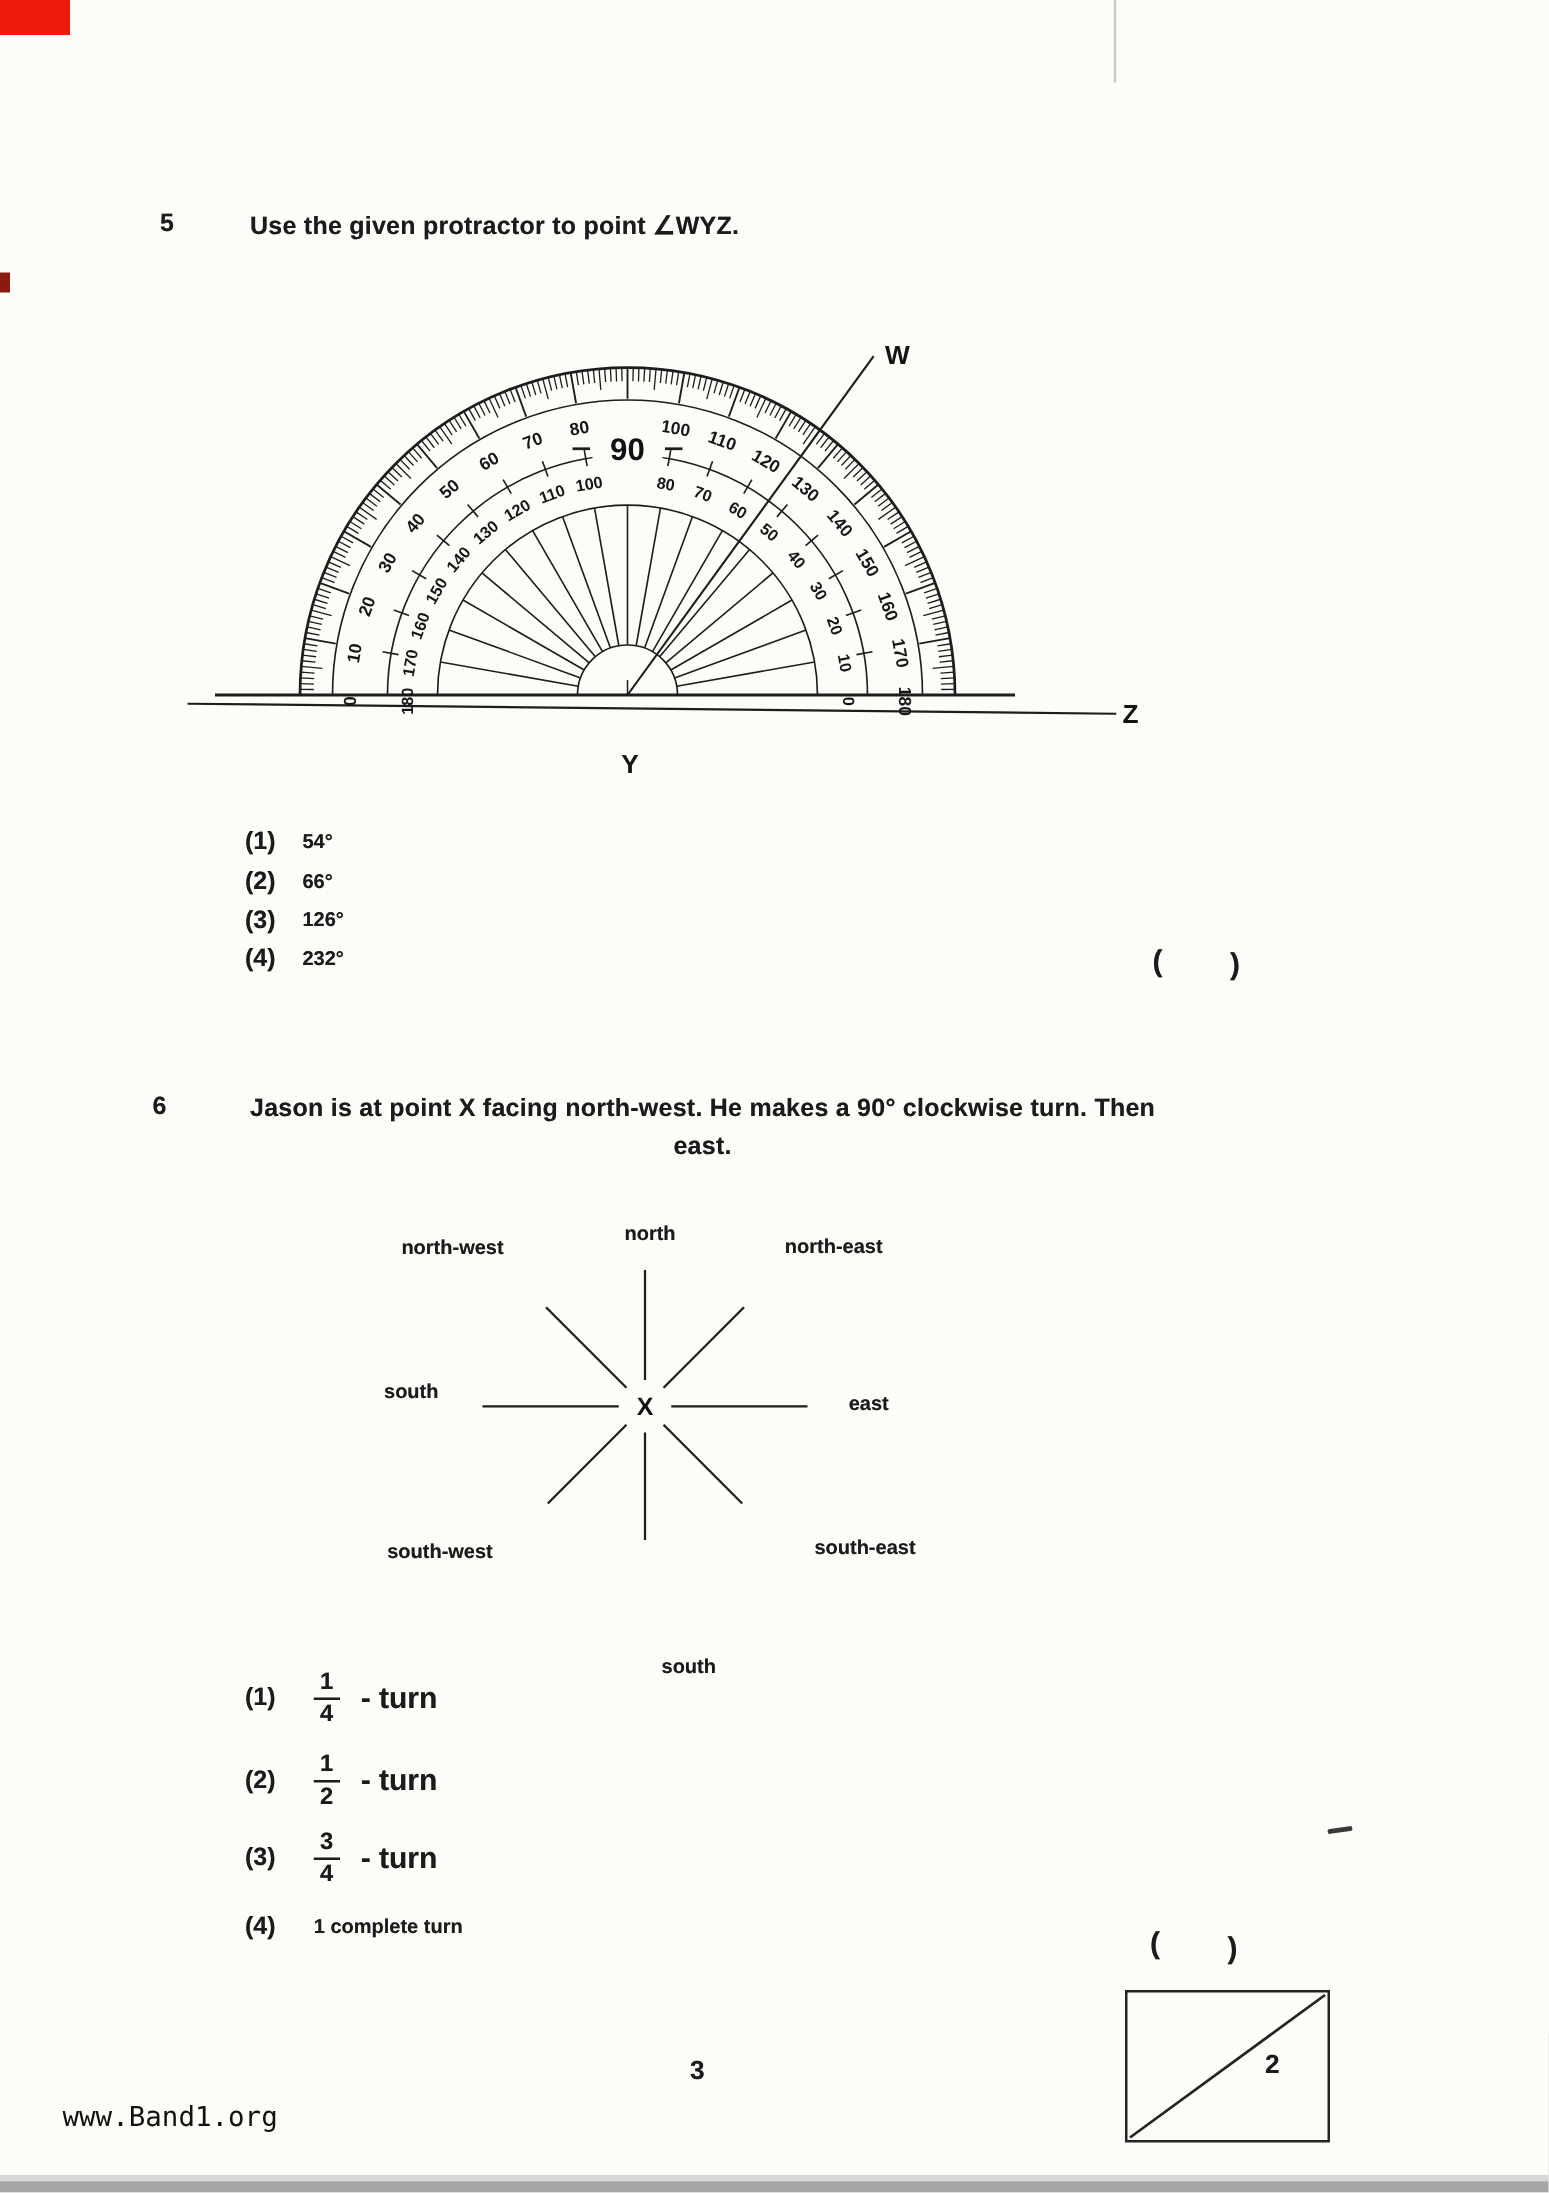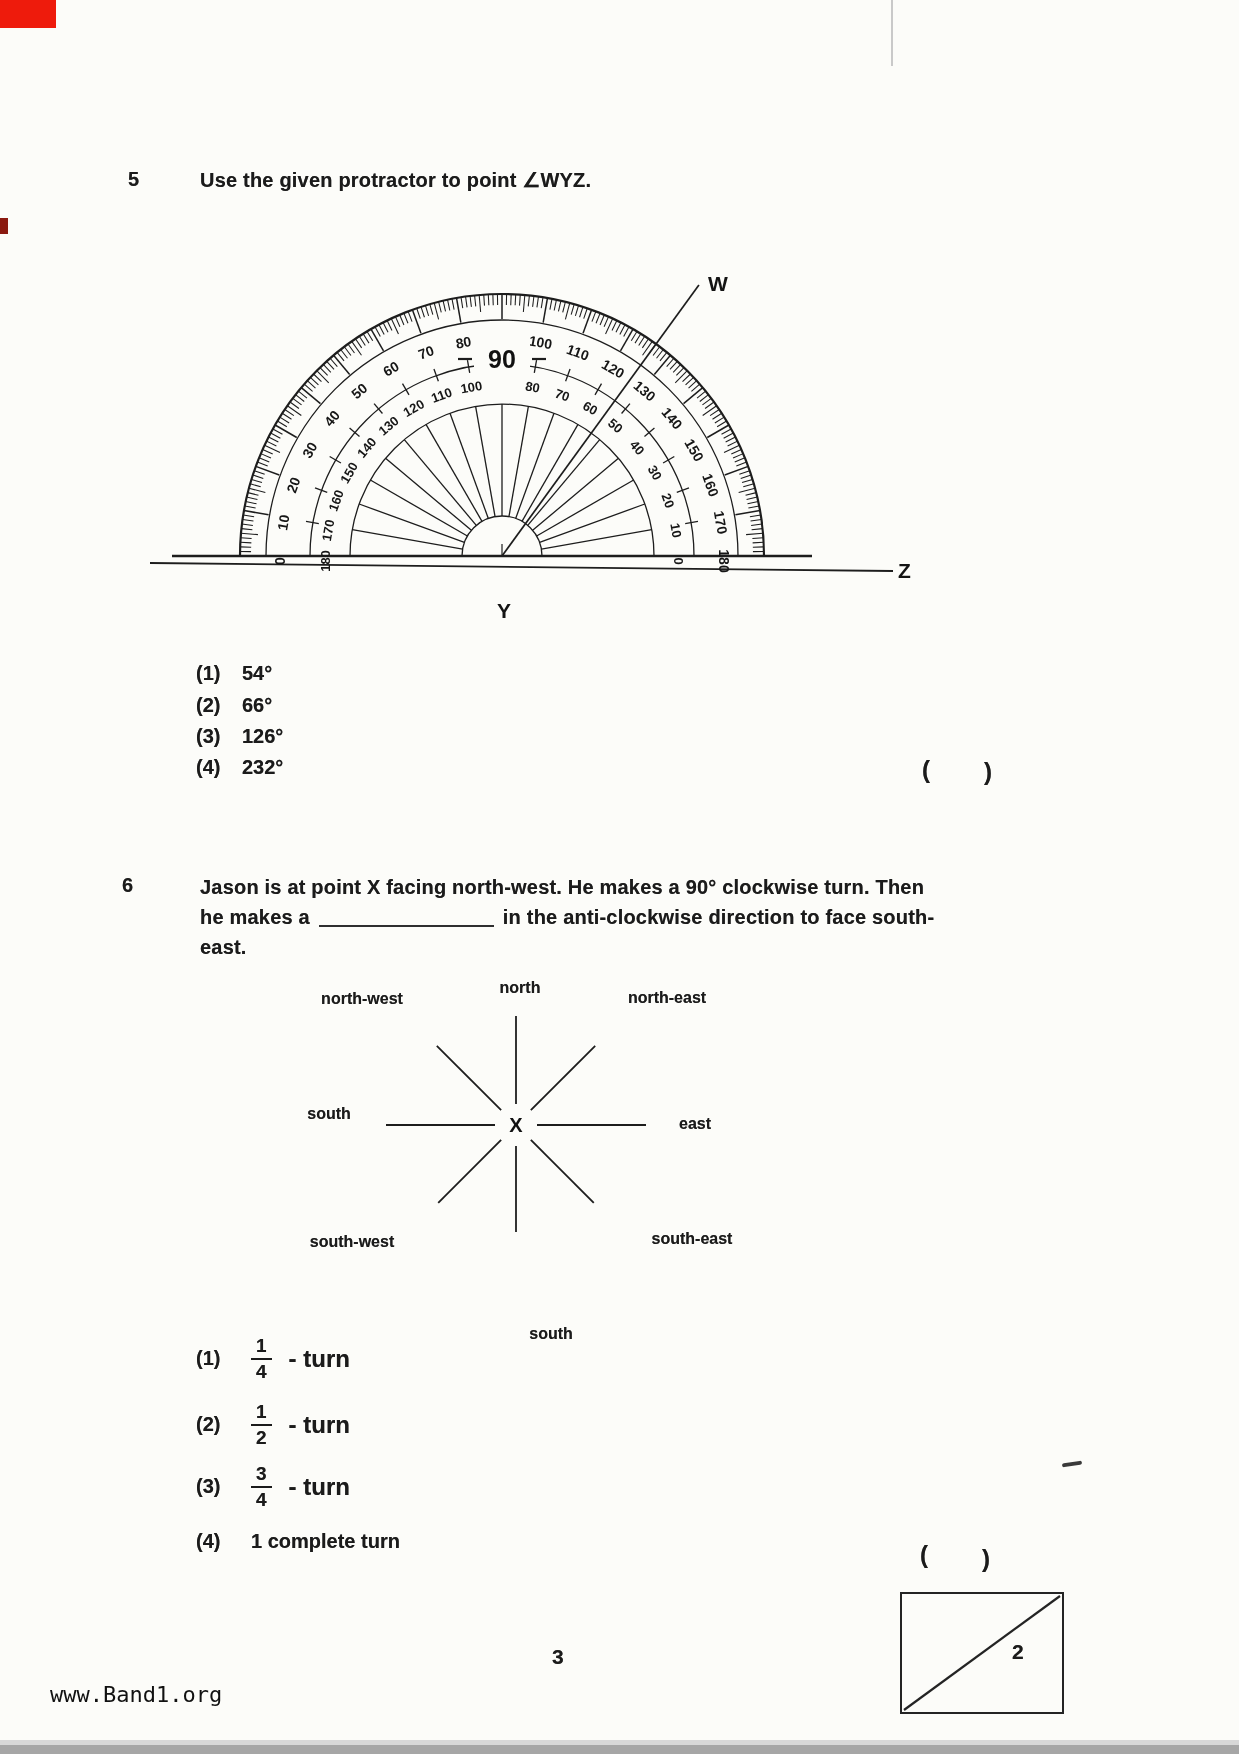--- a/index.html
+++ b/index.html
@@ -4,23 +4,23 @@
 <style>
   html,body{margin:0;padding:0;background:#dedede;}
   #page{position:relative;width:1239px;height:1754px;background:#fcfcf9;overflow:hidden;
         font-family:"Liberation Sans",sans-serif;color:#1b1b1b;}
   .abs{position:absolute;}
   .scan{text-shadow:0 0 .5px rgba(20,20,20,.6);}
   .qnum{font-size:20px;font-weight:700;}
   .qtext{font-size:20px;font-weight:600;letter-spacing:.2px;}
   .opt-row{display:flex;align-items:center;}
   .opt-num{display:inline-block;width:46px;font-size:20px;font-weight:600;}
-  .opt-text{font-size:20px;font-weight:600;}
+  .opt-text{font-size:16px;font-weight:600;}
   .paren{font-size:24px;font-weight:600;}
-  .prompt-line{height:30px;line-height:30px;white-space:nowrap;}
+  .prompt-line{height:30px;line-height:30px;white-space:nowrap;text-align:center;}
   .blank{display:inline-block;width:175px;height:18px;border-bottom:2.5px solid #2f2f2f;
          margin:0 9px;transform:translateY(3px);}
   .compass-label{position:absolute;transform:translateX(-50%);font-size:16px;font-weight:700;
                  white-space:nowrap;}
   .q6row{display:flex;align-items:center;gap:9px;}
   .frac{display:inline-block;text-align:center;font-weight:700;font-size:19px;line-height:1.05;}
   .frac .fn{display:block;border-bottom:2.5px solid #1b1b1b;padding:0 5px 2px;}
   .frac .fd{display:block;padding-top:2px;}
   .suffix{font-size:24px;font-weight:600;margin-left:8px;}
   #red-corner{left:0;top:0;width:56px;height:28px;background:#ee1b0c;}
@@ -348,23 +348,20 @@
     <span class="opt-num">(4)</span>
     <span class="opt-text">232°</span>
   </div>
 
   <span class="abs paren scan" style="left:922px;top:756px;">(</span>
   <span class="abs paren scan" style="left:984px;top:758px;">)</span>
 
   <div class="abs qnum scan" style="left:122px;top:874px;">6</div>
   <div class="abs qtext scan" style="left:200px;top:872px;">
     <div class="prompt-line">Jason is at point X facing north-west. He makes a 90° clockwise turn. Then</div>
-    <div class="prompt-line">
-      <span>he makes a</span><span class="blank"></span><span>in the anti-clockwise direction to face south-</span>
-    </div>
     <div class="prompt-line">east.</div>
   </div>
 
   <div id="compass-labels">
       <div class="compass-label scan" style="left: 520px; top: 979px;">north</div>
       <div class="compass-label scan" style="left: 667px; top: 989px;">north-east</div>
       <div class="compass-label scan" style="left: 695px; top: 1115px;">east</div>
       <div class="compass-label scan" style="left: 692px; top: 1230px;">south-east</div>
       <div class="compass-label scan" style="left: 551px; top: 1278px; margin-top: 47px;">south</div>
       <div class="compass-label scan" style="left: 352px; top: 1233px;">south-west</div>

